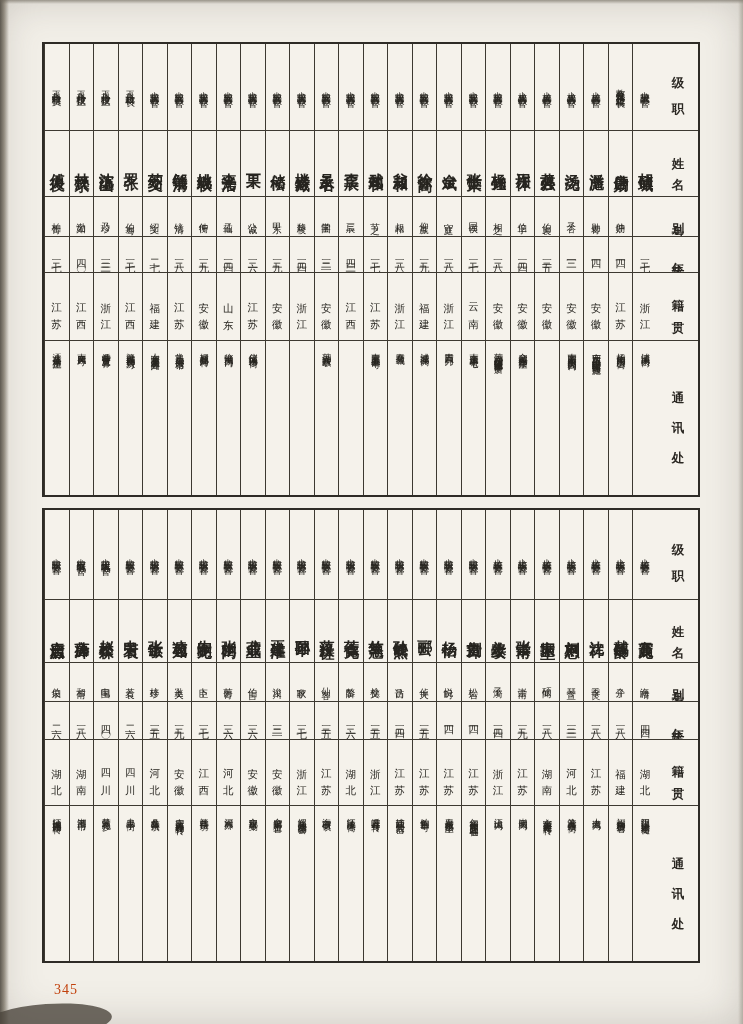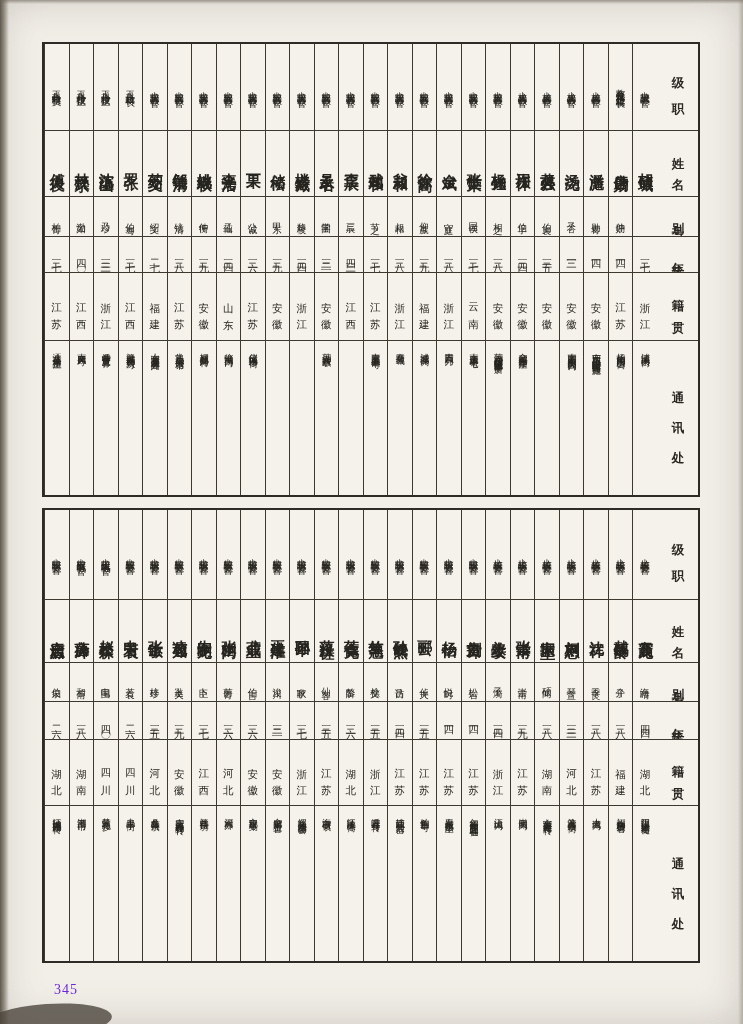--- a/index.html
+++ b/index.html
@@ -90,21 +90,21 @@
   .hc1 .vtxt{letter-spacing:2.2em;padding-top:12px;}
   .hc2 .vtxt{letter-spacing:1.7em;padding-top:10px;}
   .hc3 .vtxt{letter-spacing:.35em;}
   .hc4 .vtxt{letter-spacing:.2em;}
   .hc5 .vtxt{letter-spacing:1.8em;padding-top:10px;}
   .hc6 .vtxt{letter-spacing:2.4em;padding-top:16px;}
 
   .page-number{
     position:absolute;left:54px;bottom:26px;
     font-family:"Liberation Serif","DejaVu Serif",serif;
-    font-size:14px;color:#6d28d9;letter-spacing:1px;
+    font-size:14px;color:#c2410c;letter-spacing:1px;
   }
 </style>
 </head>
 <body>
 
 <div class="page">
   <div class="scan-edge-left"></div>
   <div class="scan-edge-top"></div>
   <div class="scan-edge-right"></div>
   <div class="scan-corner"></div>

